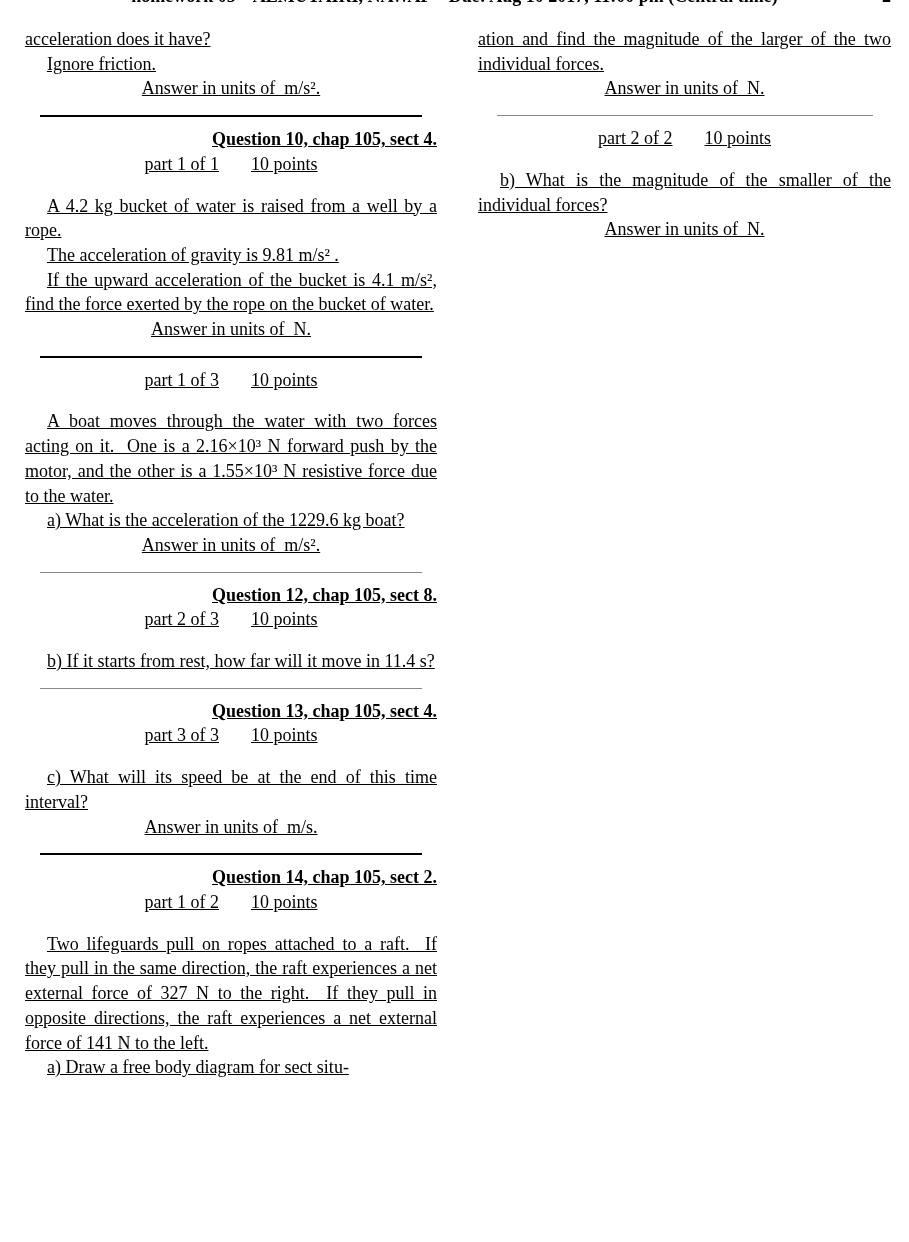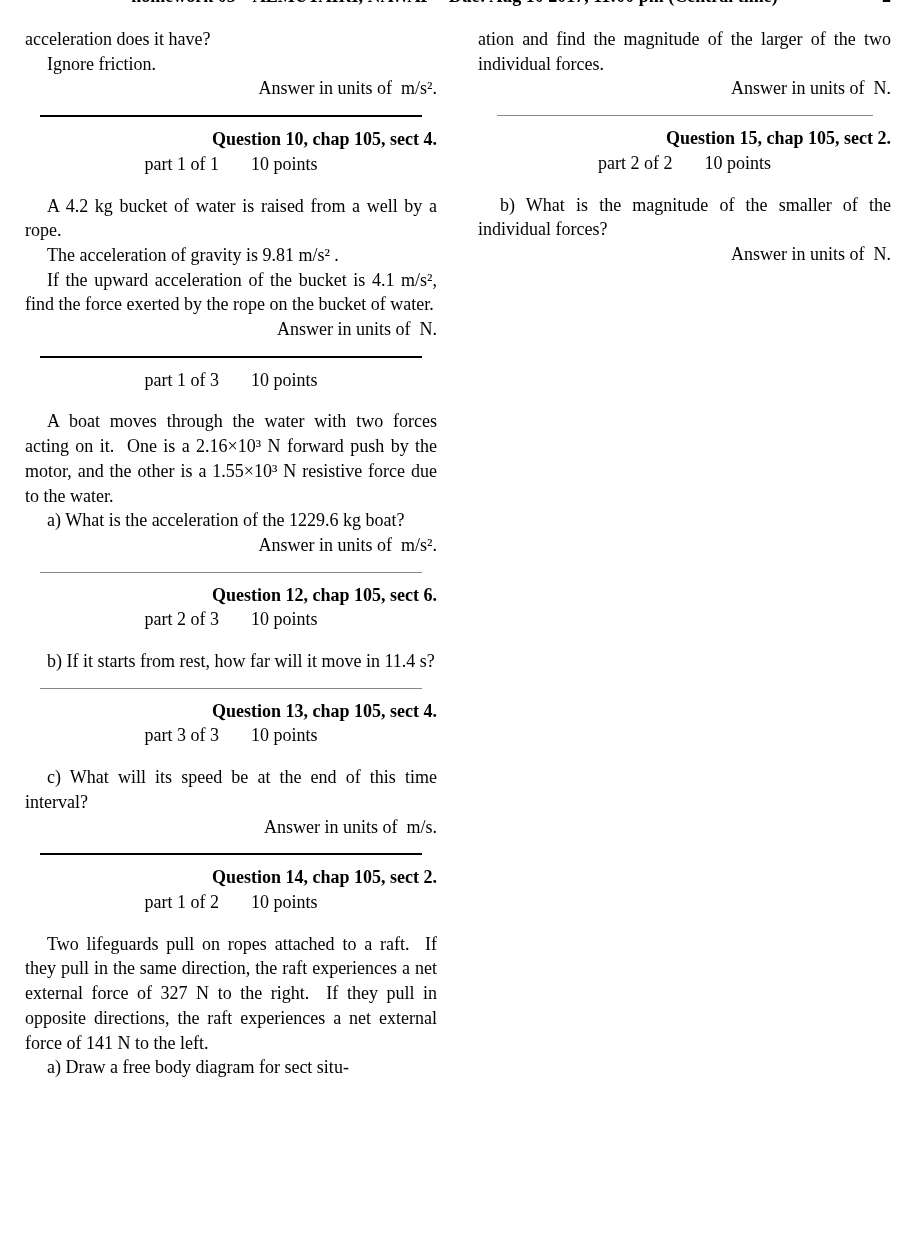--- a/index.html
+++ b/index.html
@@ -33,27 +33,28 @@
   .page-num {
     position: absolute;
     top: -16px;
     right: 18px;
     font-weight: bold;
   }
   .col {
     position: absolute;
     top: 27px;
     text-align: justify;
+    text-decoration: underline;
   }
   .col-left  { left: 25px;  width: 412px; }
   .col-right { left: 478px; width: 413px; }
 
   p { margin: 0; }
   p.indent { text-indent: 22px; }
-  p.answer { text-align: right; }
+  p.answer { text-align: center; }
 
   .qtitle {
     font-weight: bold;
     text-align: right;
   }
   .qparts {
     display: flex;
     justify-content: center;
     gap: 32px;
     margin-bottom: 17px;
@@ -108,21 +109,21 @@
       </div>
       <div class="qbody">
         <p class="indent">A boat moves through the water with two forces acting on it. &nbsp;One is a 2.16×10³ N forward push by the motor, and the other is a 1.55×10³ N resistive force due to the water.</p>
         <p class="indent">a) What is the acceleration of the 1229.6 kg boat?</p>
         <p class="answer">Answer in units of &nbsp;m/s².</p>
       </div>
     </section>
 
     <section>
       <hr class="rule thin">
-      <p class="qtitle">Question 12, chap 105, sect 6.</p>
+      <p class="qtitle">Question 12, chap 105, sect 8.</p>
       <div class="qparts">
         <span>part 2 of 3</span>
         <span>10 points</span>
       </div>
       <div class="qbody">
         <p class="indent">b) If it starts from rest, how far will it move in 11.4 s?</p>
       </div>
     </section>
 
     <section>
@@ -155,21 +156,20 @@
 
   <div class="col col-right">
 
     <section>
       <p>ation and find the magnitude of the larger of the two individual forces.</p>
       <p class="answer">Answer in units of &nbsp;N.</p>
     </section>
 
     <section>
       <hr class="rule thin">
-      <p class="qtitle">Question 15, chap 105, sect 2.</p>
       <div class="qparts">
         <span>part 2 of 2</span>
         <span>10 points</span>
       </div>
       <div class="qbody">
         <p class="indent">b) What is the magnitude of the smaller of the individual forces?</p>
         <p class="answer">Answer in units of &nbsp;N.</p>
       </div>
     </section>
 

